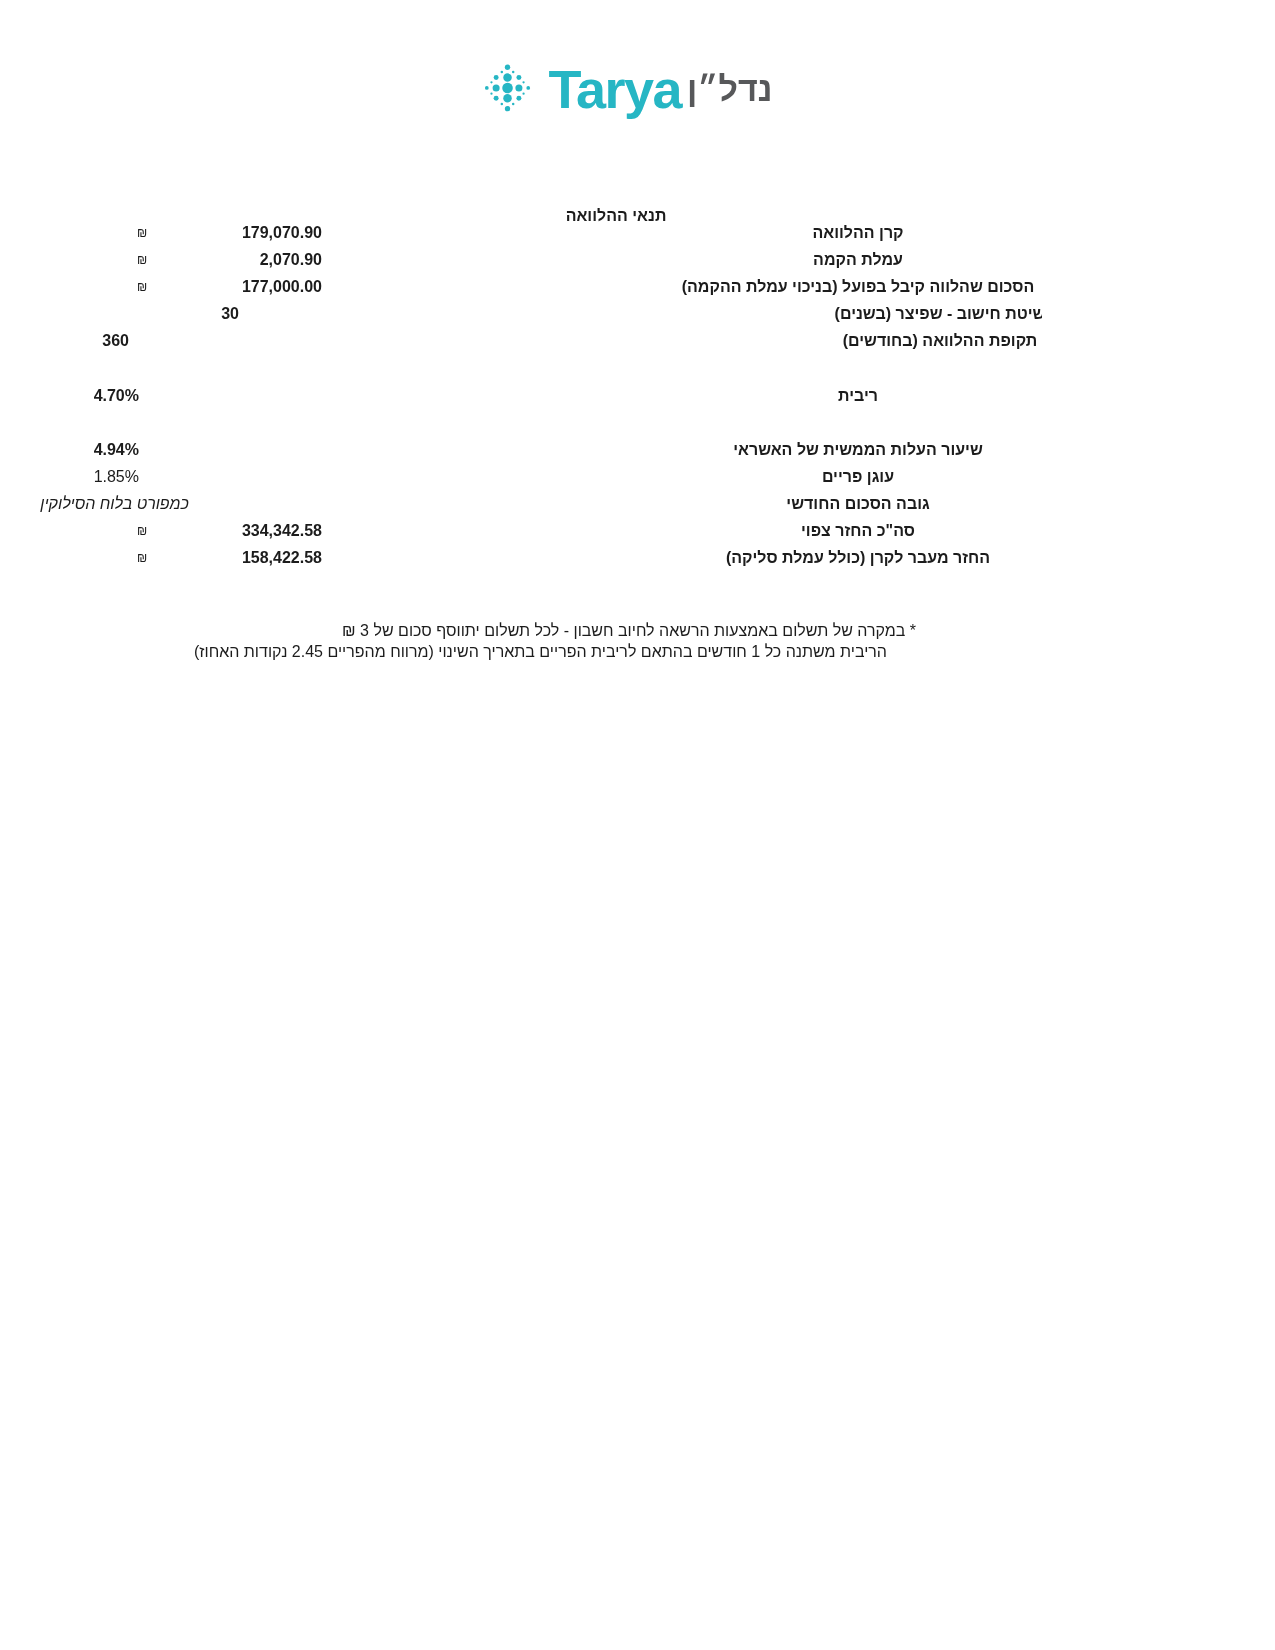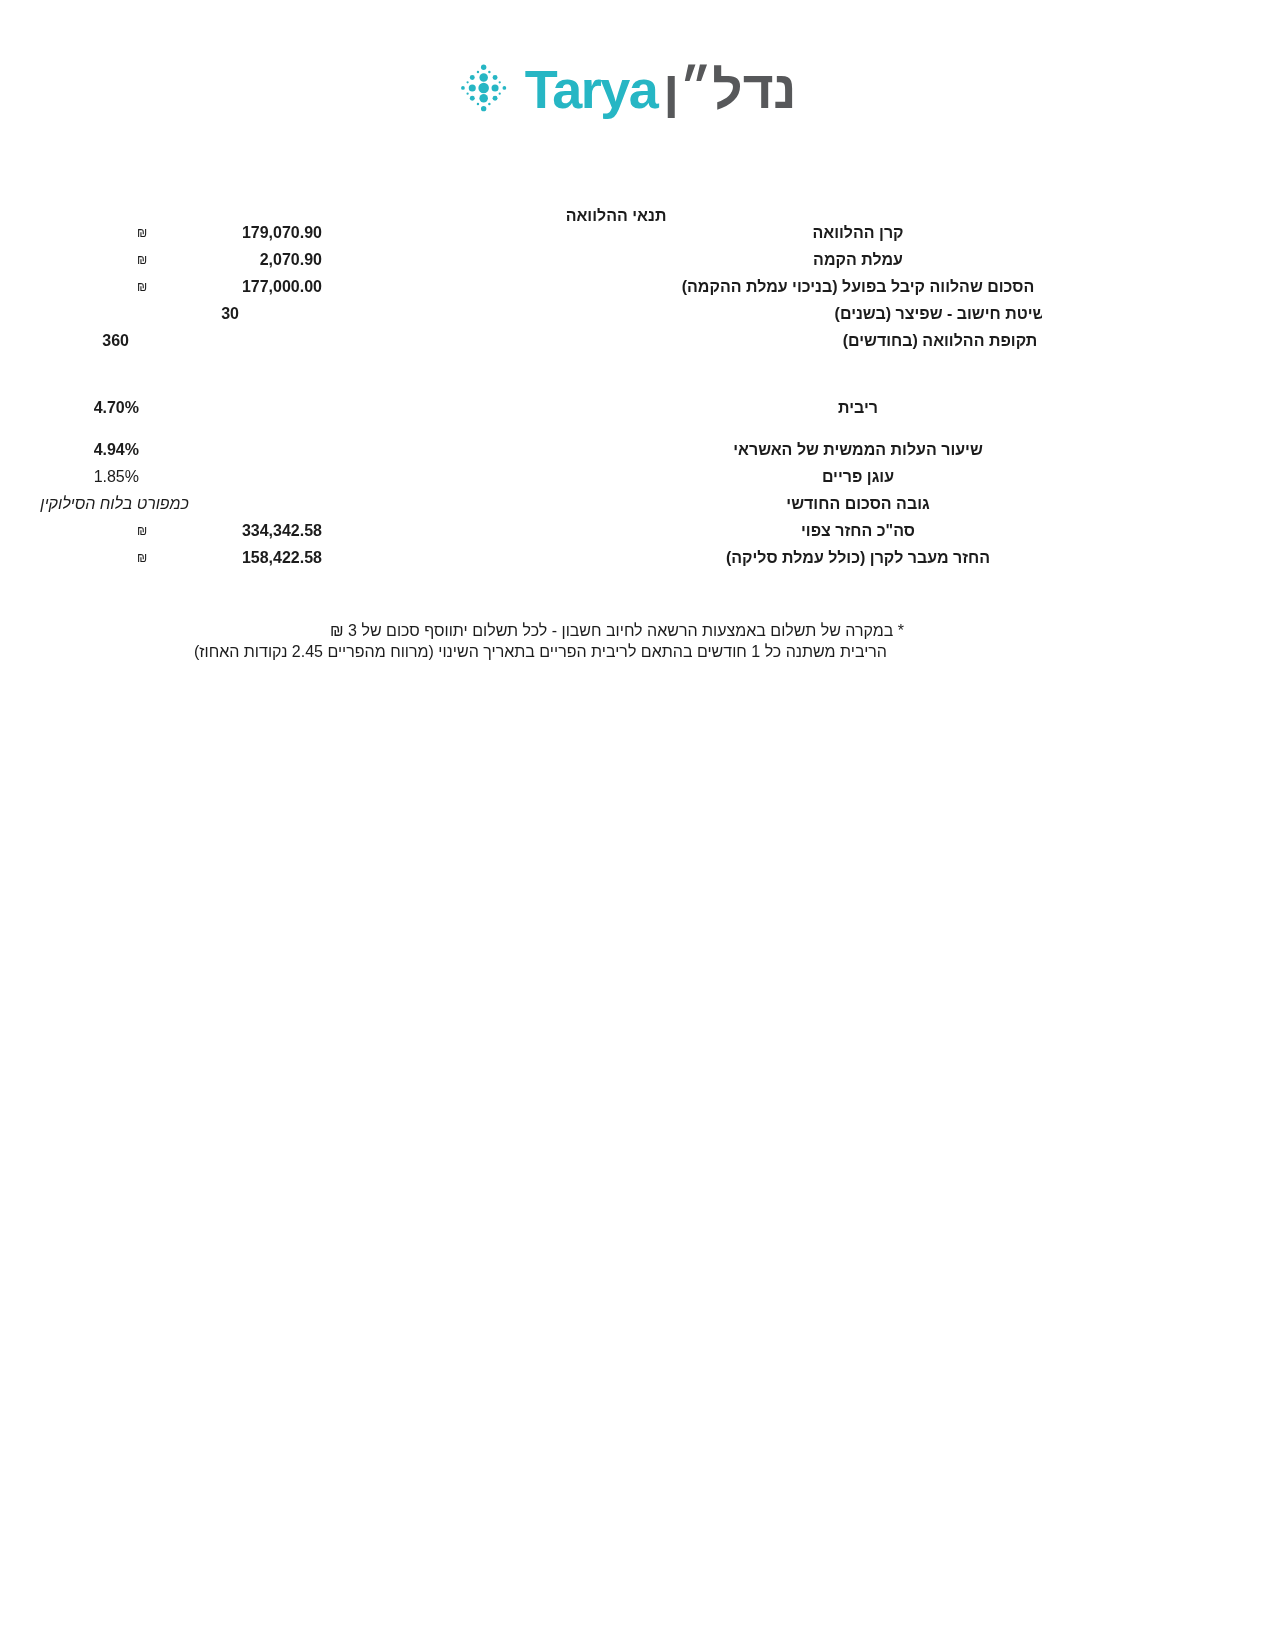--- a/index.html
+++ b/index.html
@@ -5,36 +5,36 @@
   html,body{margin:0;padding:0;background:#ffffff;}
   .page{
     position:relative;width:1042px;height:1650px;background:#ffffff;
     font-family:"Liberation Sans","DejaVu Sans",sans-serif;color:#1c1c1c;overflow:hidden;
   }
   
   .logo{position:absolute;top:60px;left:627px;transform:translateX(-50%);
         display:flex;align-items:center;direction:ltr;}
   .logo-icon{width:52px;height:58px;margin-right:15px;}
   .brand{font-size:54px;font-weight:bold;color:#26b6c4;letter-spacing:-1.5px;line-height:1;}
-  .brand-suffix{font-size:53px;font-weight:bold;color:#57585a;margin-left:6px;line-height:1;direction:rtl;}
+  .brand-suffix{font-size:34px;font-weight:bold;color:#57585a;margin-left:6px;line-height:1;direction:rtl;}
   
   .doc-title{position:absolute;top:163px;left:616px;transform:translateX(-50%);
              font-size:16px;font-weight:bold;white-space:nowrap;direction:rtl;margin-top:44px;}
   
   .row{position:absolute;left:0;width:100%;height:20px;font-size:16px;}
   .row .label{position:absolute;left:858px;transform:translateX(-50%);
               white-space:nowrap;font-weight:bold;direction:rtl;}
   .row.shifted .label{left:940px;}
   .row .value{position:absolute;white-space:nowrap;font-weight:bold;direction:ltr;}
   .row .value.regular{font-weight:normal;}
   .row .value.heb{direction:rtl;font-weight:normal;font-style:italic;}
   .shekel{position:absolute;left:137px;top:2px;font-size:12px;color:#1c1c1c;}
   
   .footnote{position:absolute;direction:rtl;font-size:16px;white-space:nowrap;color:#1c1c1c;}
-  .fn1{top:622px;right:138px;}
+  .fn1{top:622px;right:126px;}
   .fn2{top:643px;right:155px;}
 </style>
 </head>
 <body>
 
 <div class="page">
 
   <div class="logo">
     <svg class="logo-icon" viewBox="0 0 48 56">
       <g fill="#26b6c4">
@@ -88,21 +88,21 @@
   <div class="row shifted" style="top:305px">
     <span class="value" style="right:803px">30</span>
     <span class="label">שיטת חישוב - שפיצר (בשנים)</span>
   </div>
 
   <div class="row shifted" style="top:332px">
     <span class="value" style="right:913px">360</span>
     <span class="label">תקופת ההלוואה (בחודשים)</span>
   </div>
 
-  <div class="row" style="top:399px">
+  <div class="row" style="top:387px">
     <span class="value" style="right:903px">4.70%</span>
     <span class="label">ריבית</span>
   </div>
 
 
   <div class="row" style="top:441px">
     <span class="value" style="right:903px">4.94%</span>
     <span class="label">שיעור העלות הממשית של האשראי</span>
   </div>
 

